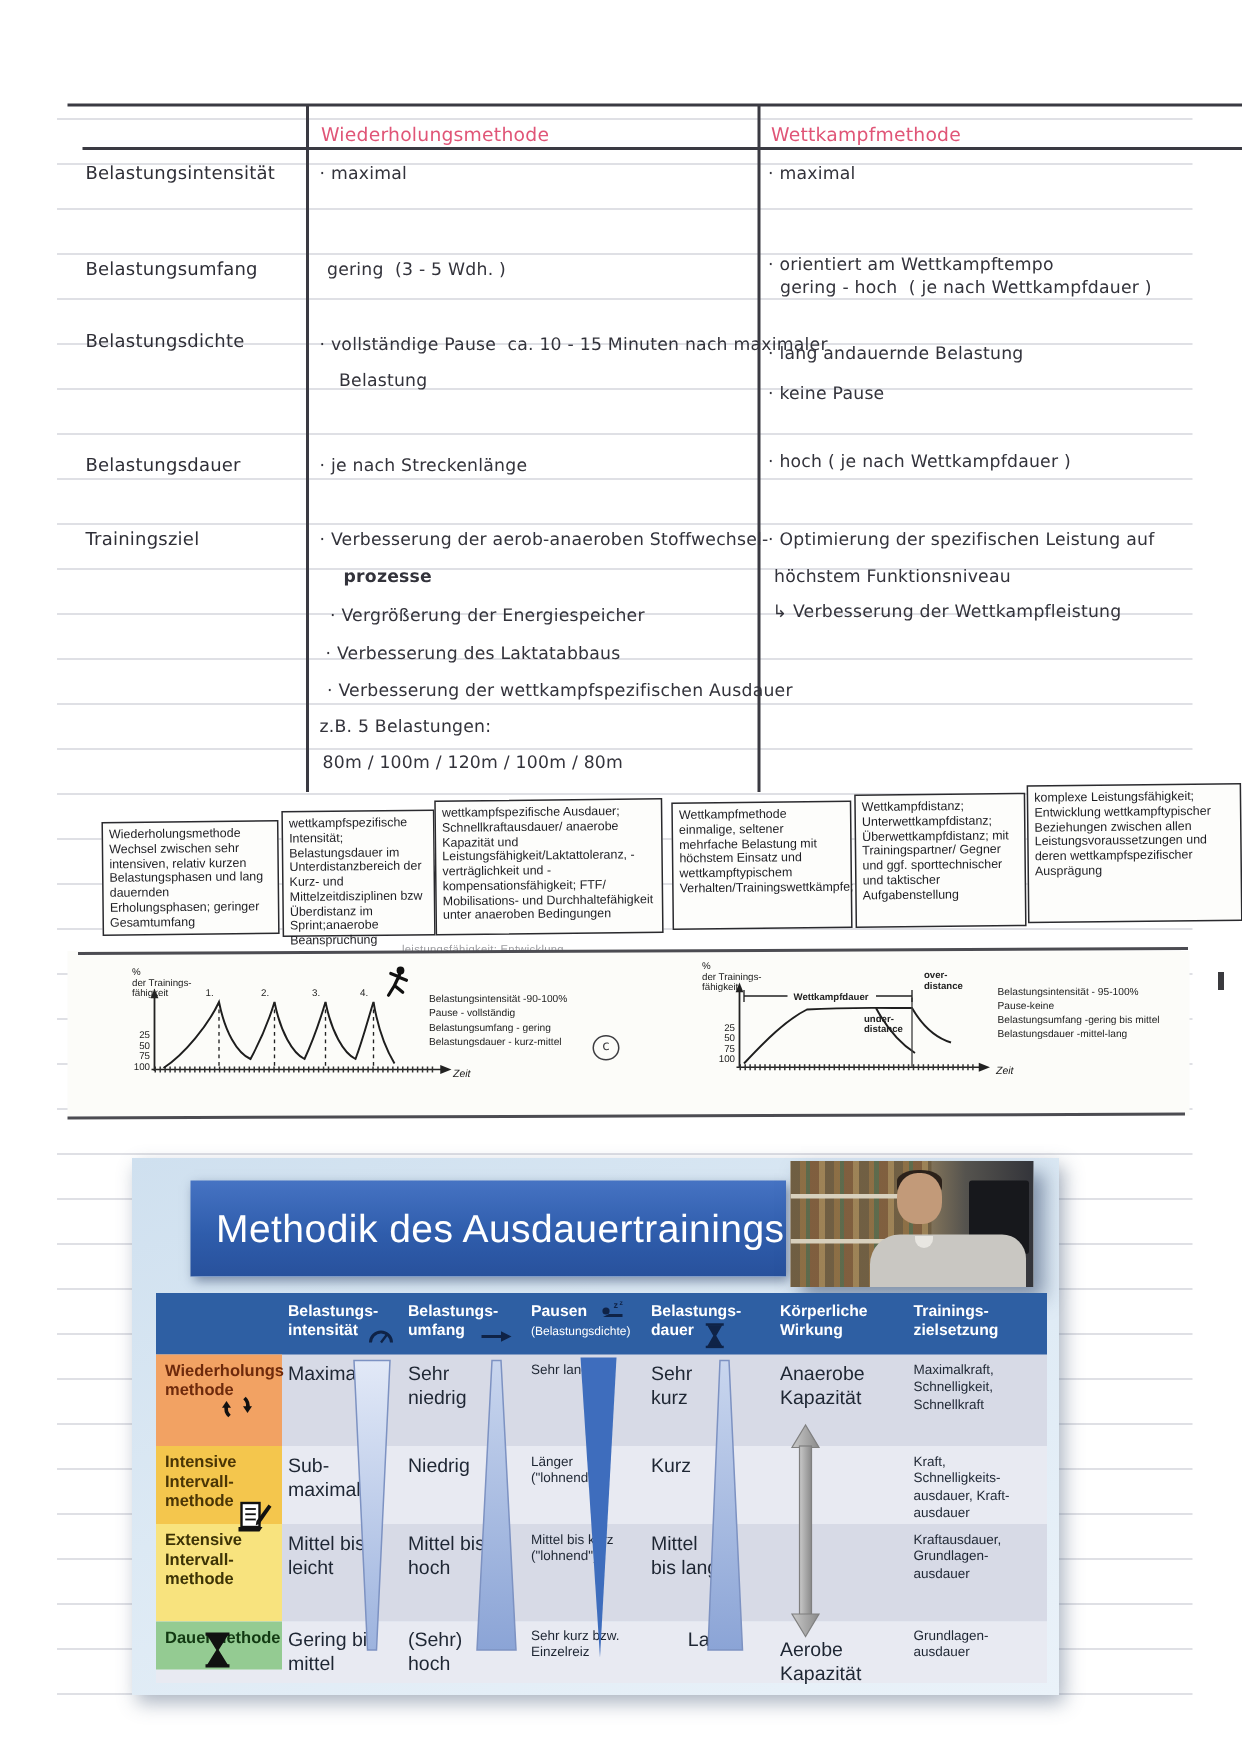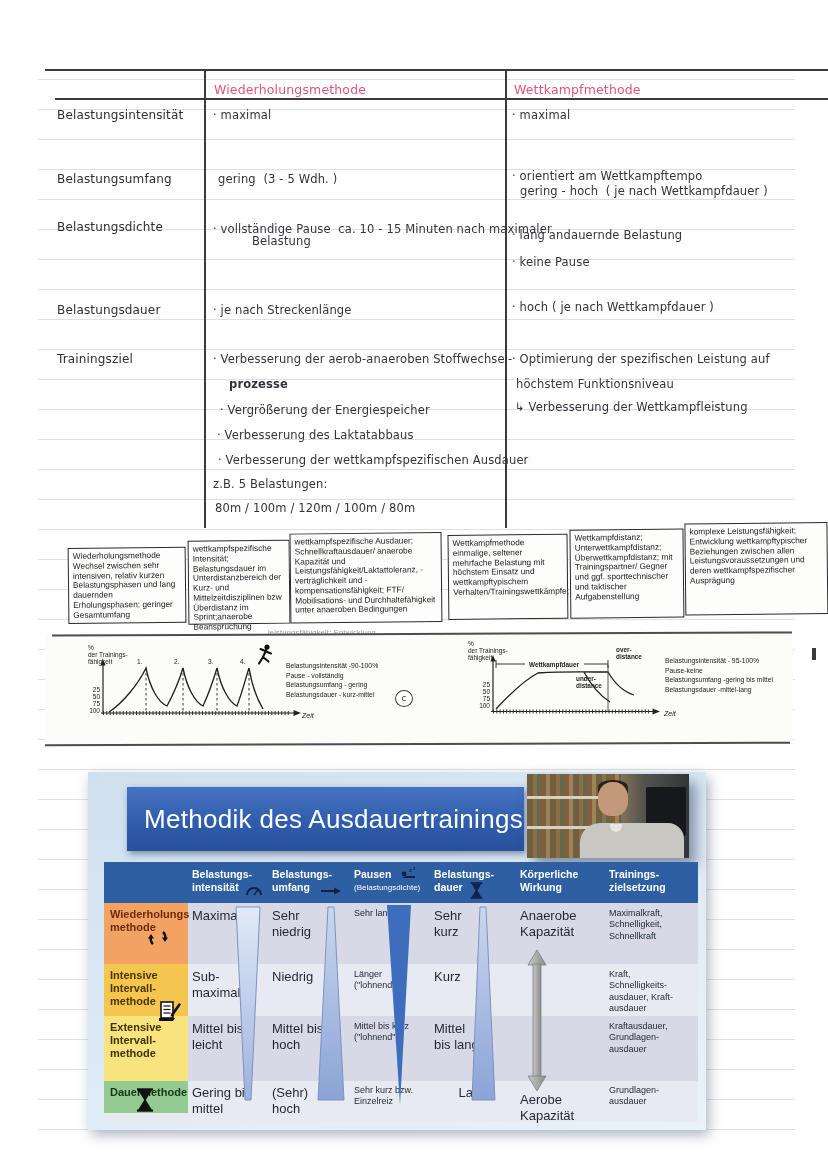--- a/index.html
+++ b/index.html
@@ -74,21 +74,21 @@
 
   <div class="hw hw-label" style="left:57px;top:108px;">Belastungsintensität</div>
   <div class="hw hw-label" style="left:57px;top:172px;">Belastungsumfang</div>
   <div class="hw hw-label" style="left:57px;top:220px;">Belastungsdichte</div>
   <div class="hw hw-label" style="left:57px;top:303px;">Belastungsdauer</div>
   <div class="hw hw-label" style="left:57px;top:352px;">Trainingsziel</div>
 
   <div class="hw" style="left:213px;top:108px;">· maximal</div>
   <div class="hw" style="left:218px;top:172px;">gering  (3 - 5 Wdh. )</div>
   <div class="hw" style="left:213px;top:222px;">· vollständige Pause  ca. 10 - 15 Minuten nach maximaler</div>
-  <div class="hw" style="left:226px;top:234px;margin-left:26px;">Belastung</div>
+  <div class="hw" style="left:226px;top:246px;">Belastung</div>
   <div class="hw" style="left:213px;top:303px;">· je nach Streckenlänge</div>
   <div class="hw" style="left:213px;top:352px;">· Verbesserung der aerob-anaeroben Stoffwechsel-</div>
   <div class="hw" style="left:229px;top:377px;font-weight:bold;">prozesse</div>
   <div class="hw" style="left:220px;top:403px;">· Vergrößerung der Energiespeicher</div>
   <div class="hw" style="left:217px;top:428px;">· Verbesserung des Laktatabbaus</div>
   <div class="hw" style="left:218px;top:453px;">· Verbesserung der wettkampfspezifischen Ausdauer</div>
   <div class="hw" style="left:213px;top:477px;">z.B. 5 Belastungen:</div>
   <div class="hw" style="left:215px;top:501px;">80m / 100m / 120m / 100m / 80m</div>
 
   <div class="hw" style="left:512px;top:108px;">· maximal</div>

